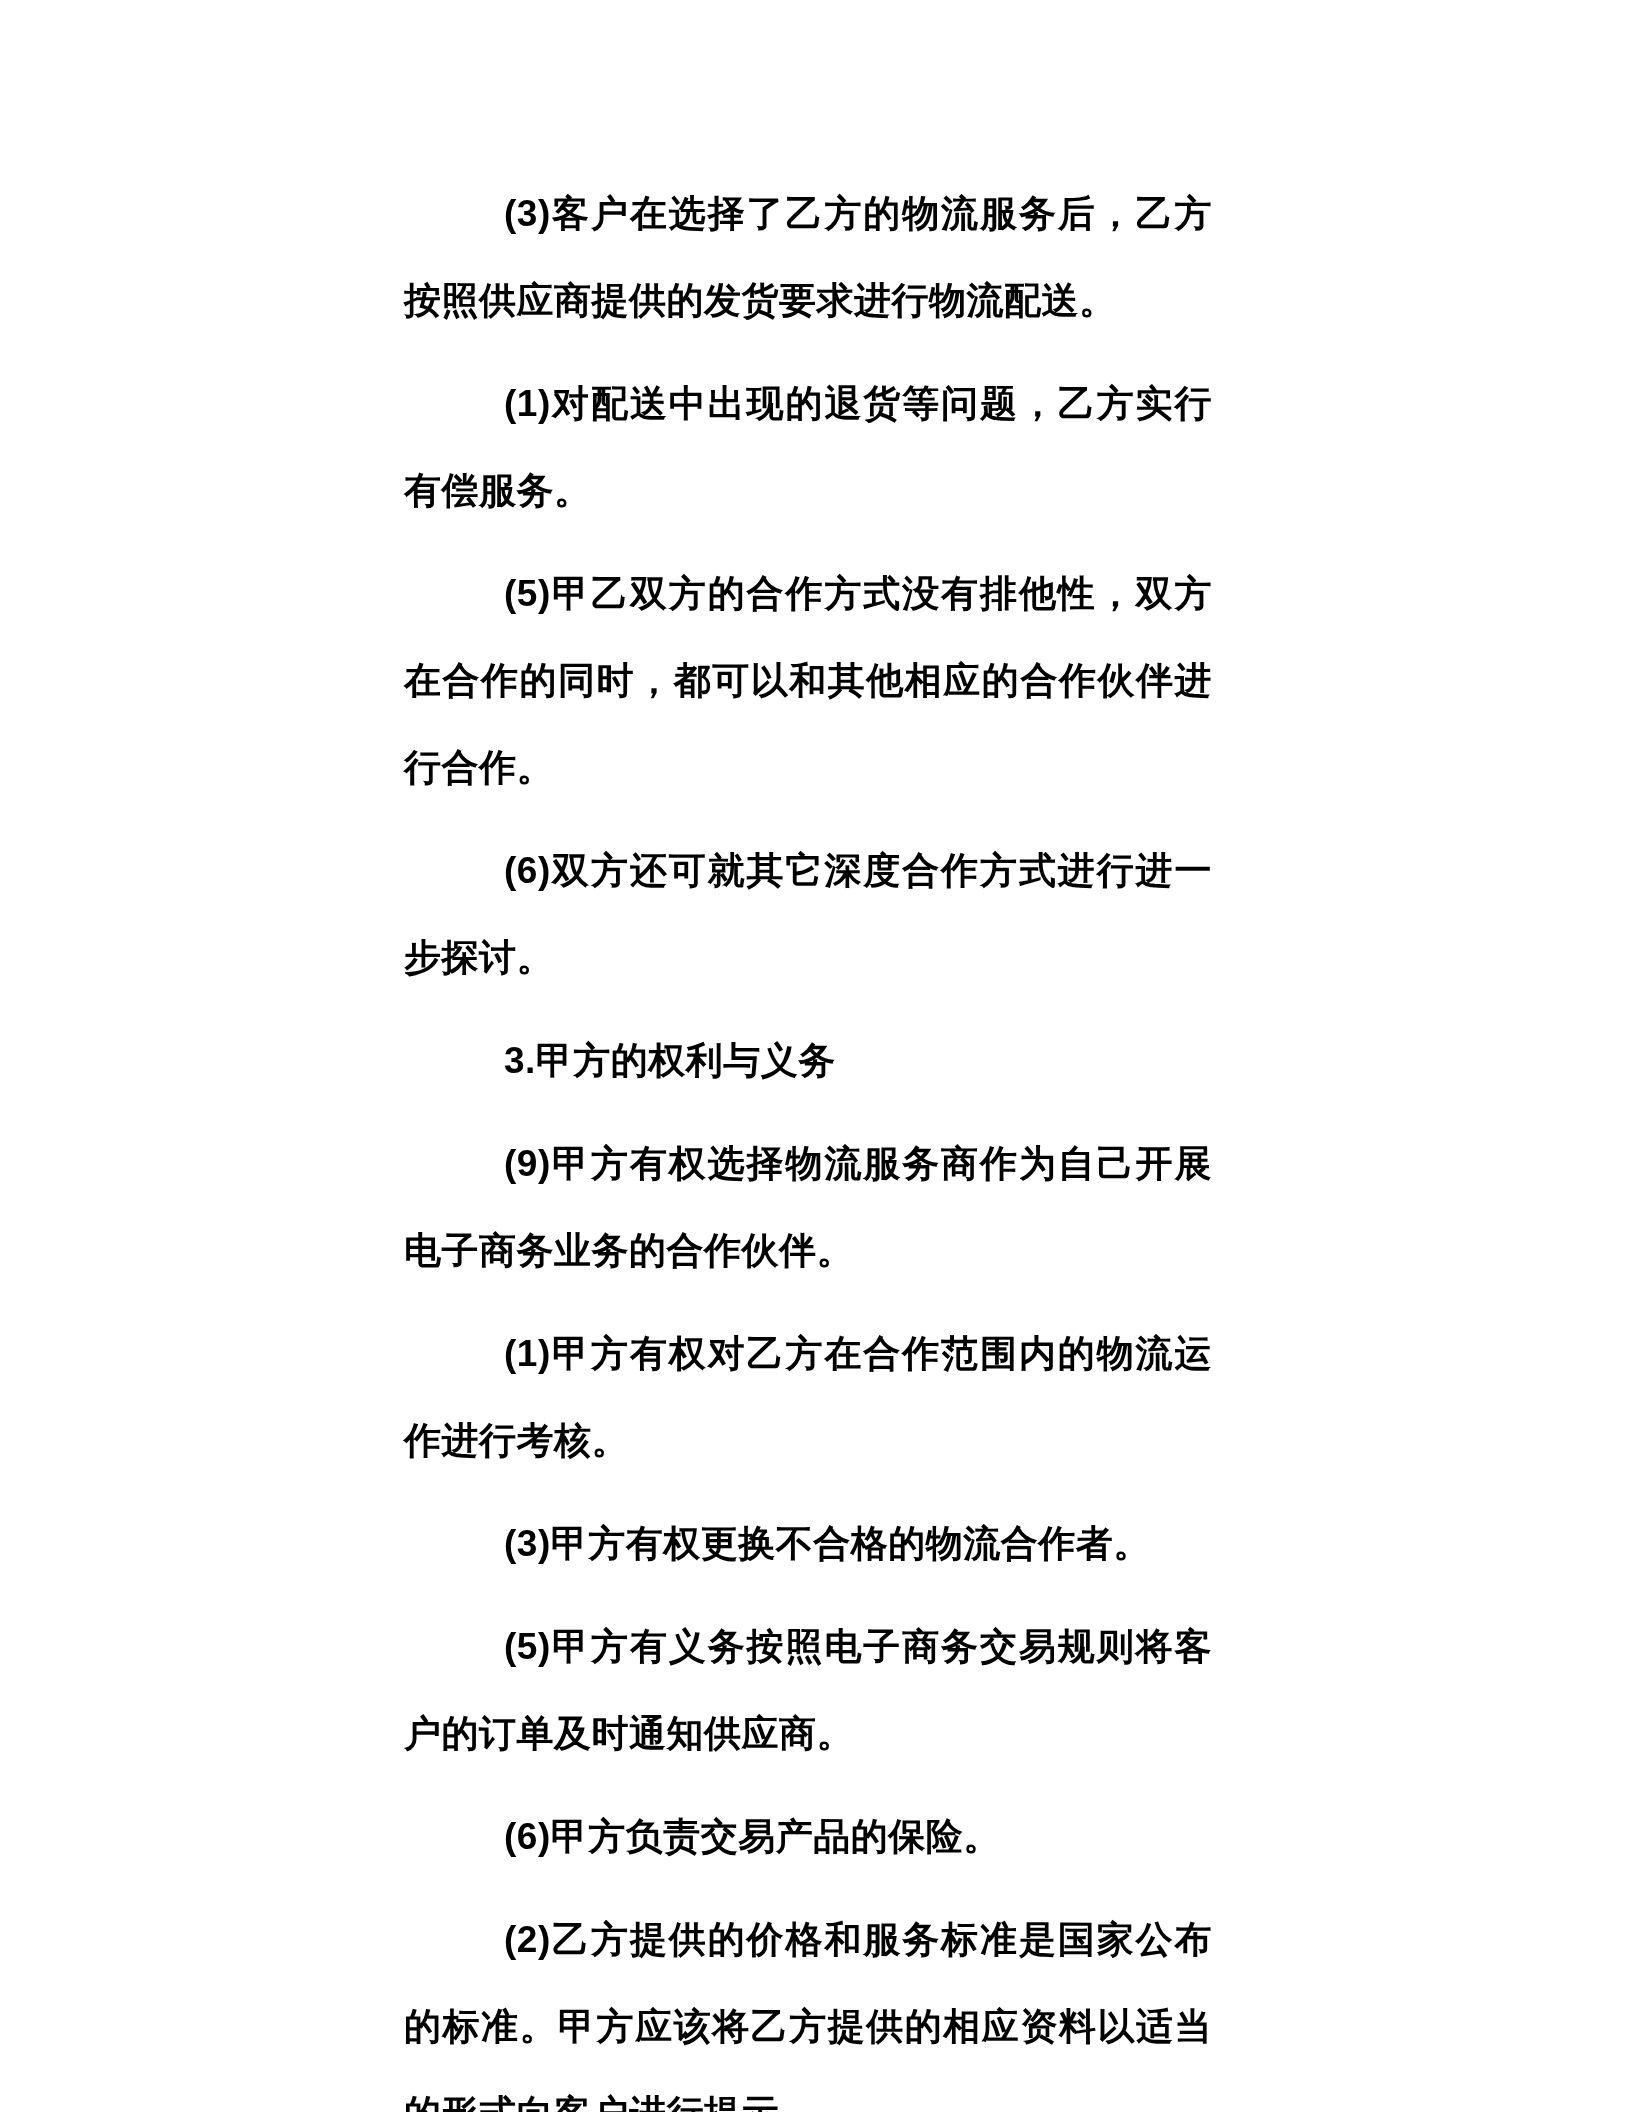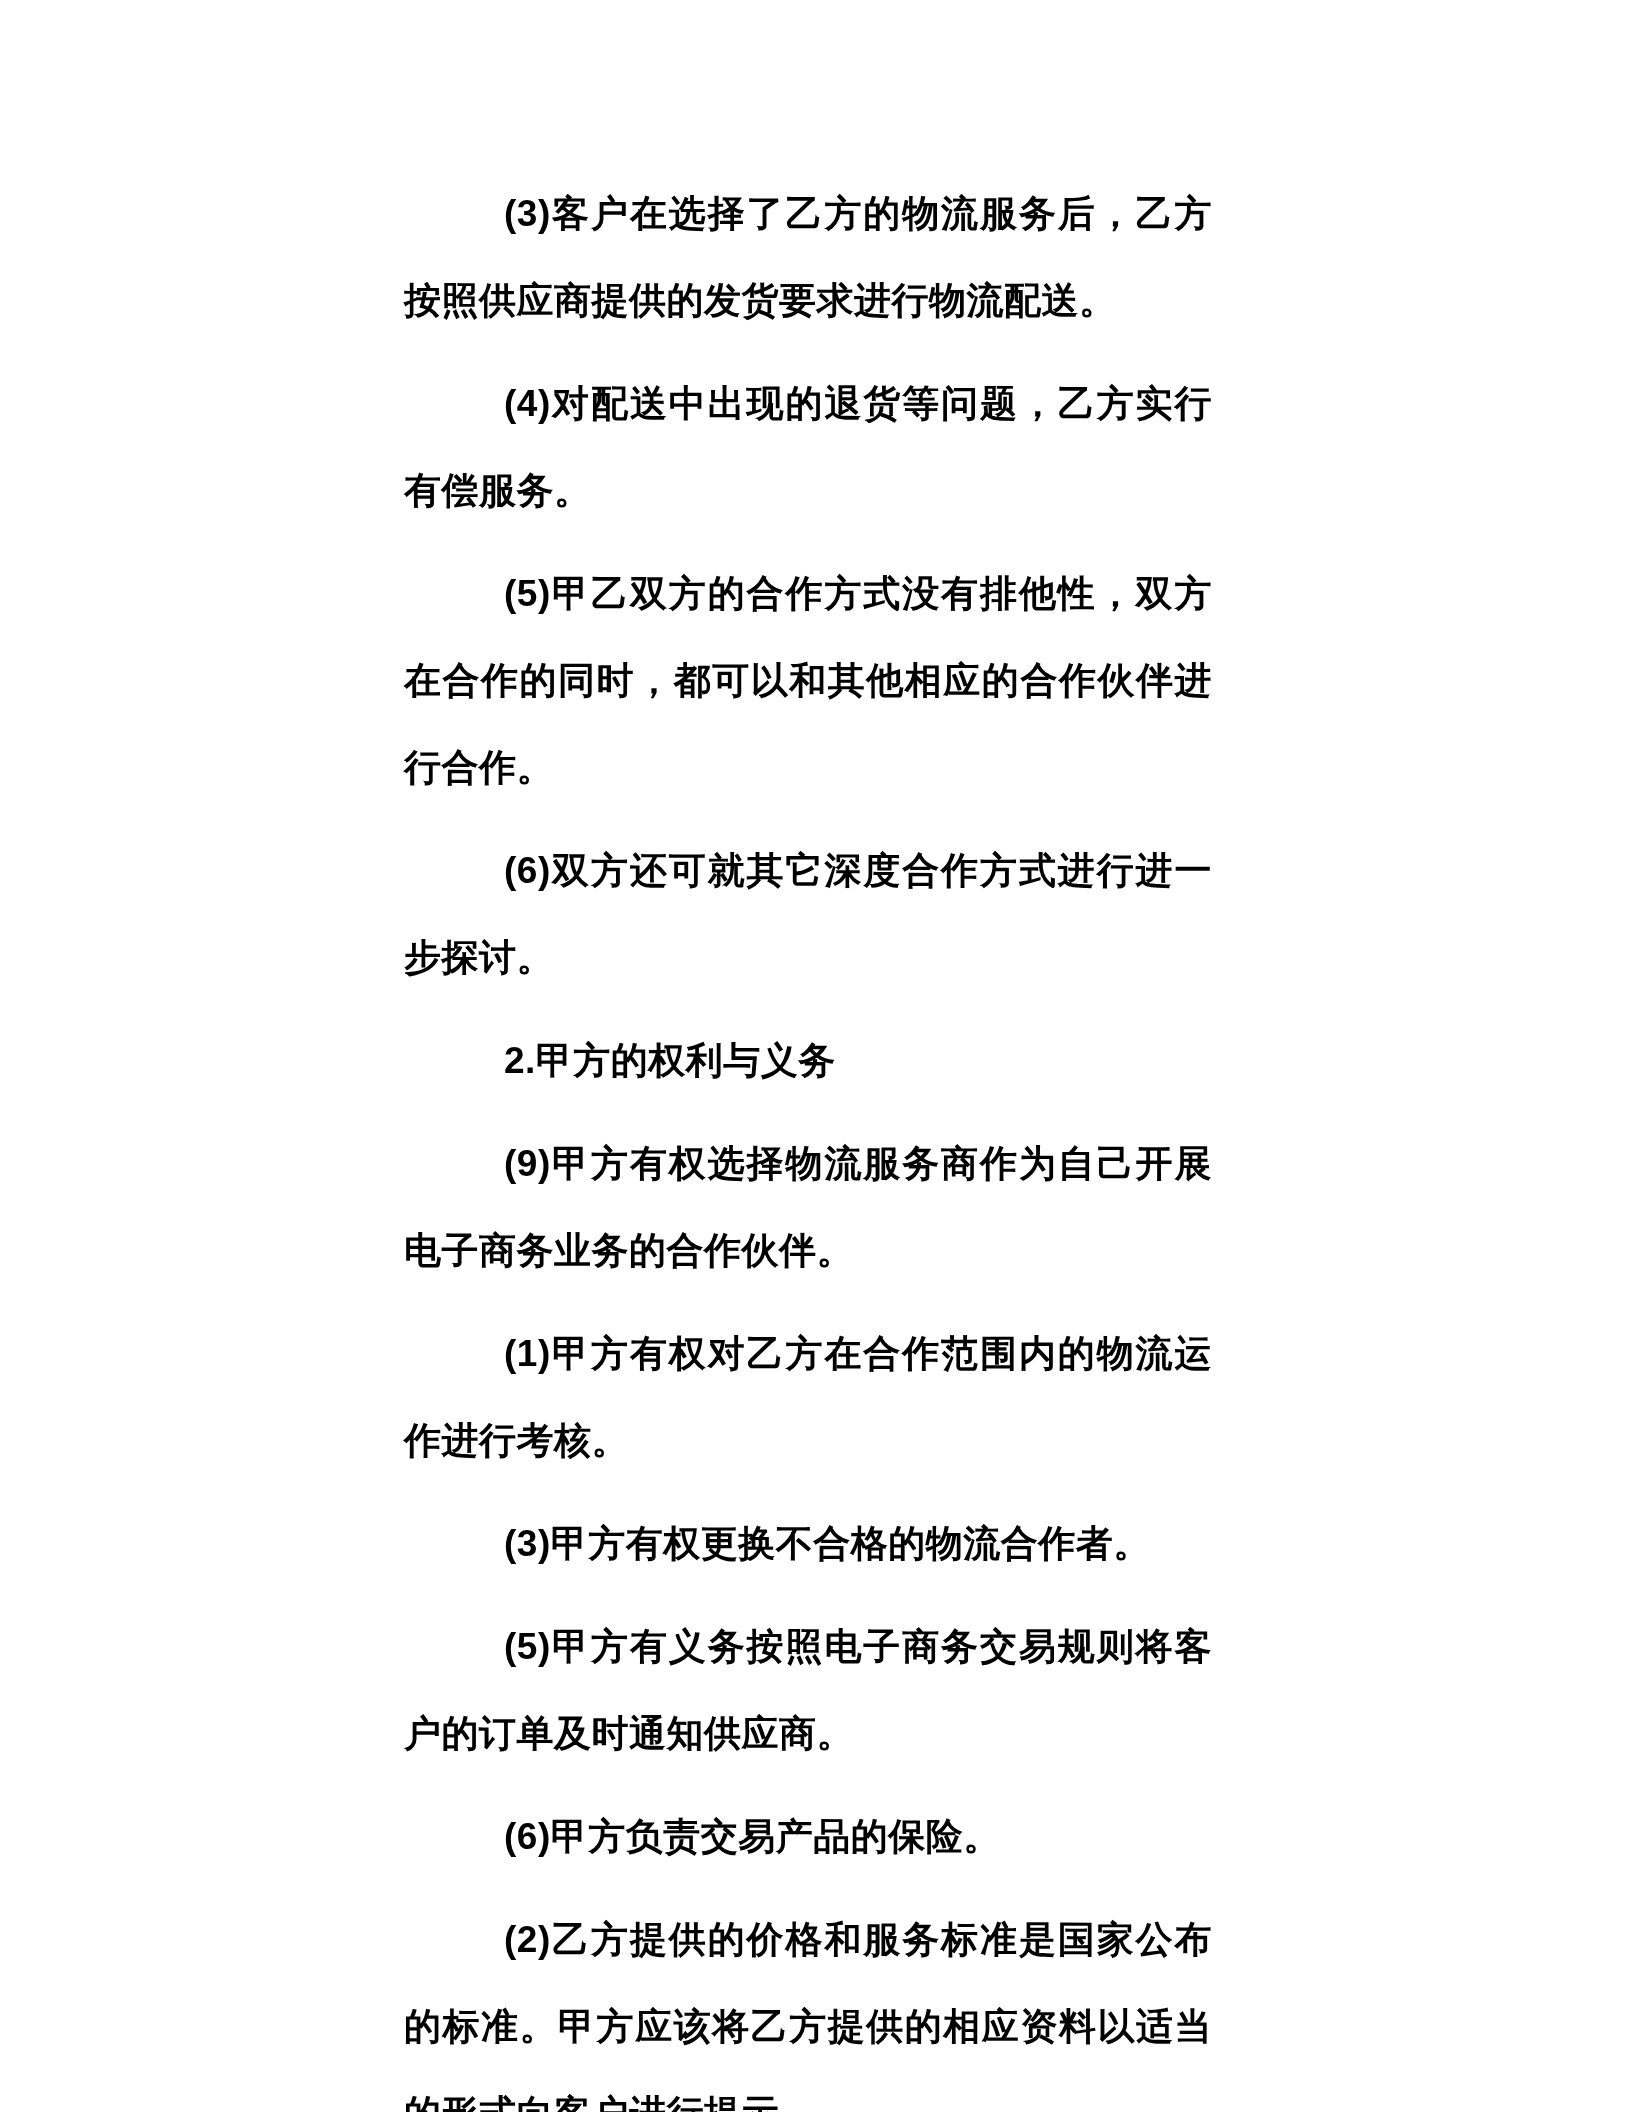--- a/index.html
+++ b/index.html
@@ -28,23 +28,23 @@
     margin: 0 0 16px 0;
     letter-spacing: 0.5px;
     word-break: break-all;
   }
 </style>
 </head>
 <body>
 
 <div class="page">
   <p class="para">(3)客户在选择了乙方的物流服务后，乙方按照供应商提供的发货要求进行物流配送。</p>
-  <p class="para">(4)对配送中出现的退货等问题，乙方实行有偿服务。</p>
+  <p class="para">(1)对配送中出现的退货等问题，乙方实行有偿服务。</p>
   <p class="para">(5)甲乙双方的合作方式没有排他性，双方在合作的同时，都可以和其他相应的合作伙伴进行合作。</p>
   <p class="para">(6)双方还可就其它深度合作方式进行进一步探讨。</p>
-  <p class="para">2.甲方的权利与义务</p>
+  <p class="para">3.甲方的权利与义务</p>
   <p class="para">(9)甲方有权选择物流服务商作为自己开展电子商务业务的合作伙伴。</p>
   <p class="para">(1)甲方有权对乙方在合作范围内的物流运作进行考核。</p>
   <p class="para">(3)甲方有权更换不合格的物流合作者。</p>
   <p class="para">(5)甲方有义务按照电子商务交易规则将客户的订单及时通知供应商。</p>
   <p class="para">(6)甲方负责交易产品的保险。</p>
   <p class="para">(2)乙方提供的价格和服务标准是国家公布的标准。甲方应该将乙方提供的相应资料以适当的形式向客户进行提示。</p>
 </div>
 
 </body></html>

